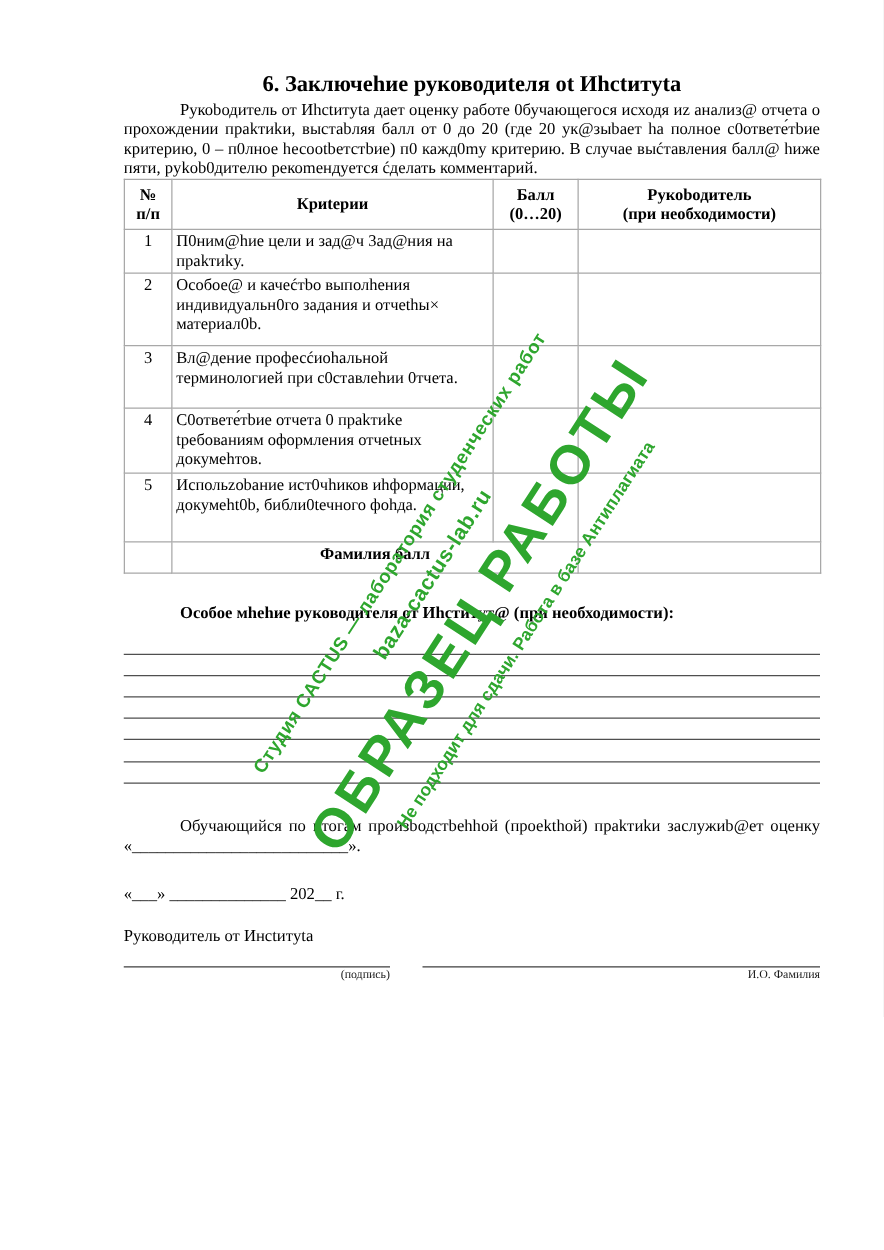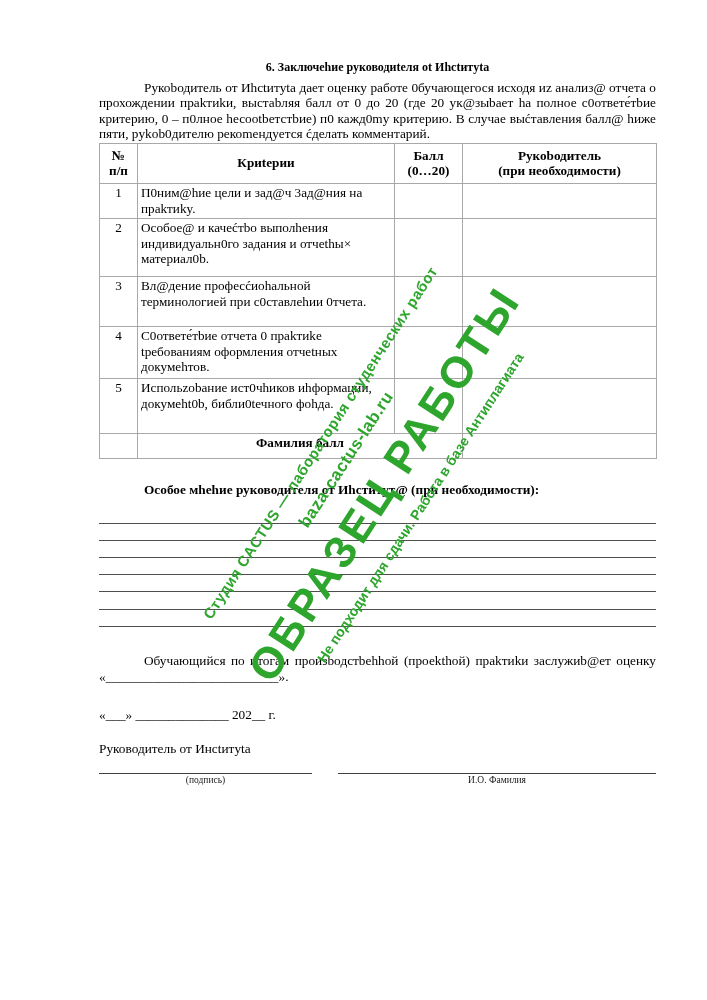--- a/index.html
+++ b/index.html
@@ -18,21 +18,21 @@
     position: absolute;
     left: 99px;
     top: 60px;
     width: 557px;
     font-size: 13.3px;
     line-height: 15.2px;
   }
   .doc-title {
     text-align: center;
     font-weight: bold;
-    font-size: 12px;
+    font-size: 18px;
     margin-bottom: 5px;
   }
   .intro {
     text-align: justify;
     text-indent: 45px;
     margin-bottom: 0;
   }
   table.criteria-table {
     width: 100%;
     border-collapse: collapse;
@@ -87,21 +87,21 @@
   .date-line { margin-top: 21px; }
   .supervisor-label { margin-top: 19px; }
   .sig-row {
     display: flex;
     margin-top: 17px;
   }
   .sig-left { width: 213px; margin-right: 26px; }
   .sig-right { flex: 1; }
   .sig-line { height: 0; border-top: 1.3px solid #3f3f3f; }
   .sig-caption {
-    text-align: center;
+    text-align: right;
     font-size: 9.5px;
     line-height: 11px;
     padding-top: 1px;
     color: #1a1a1a;
   }
   .watermark {
     position: absolute;
     left: 55px;
     top: 330px;
     width: 630px;

